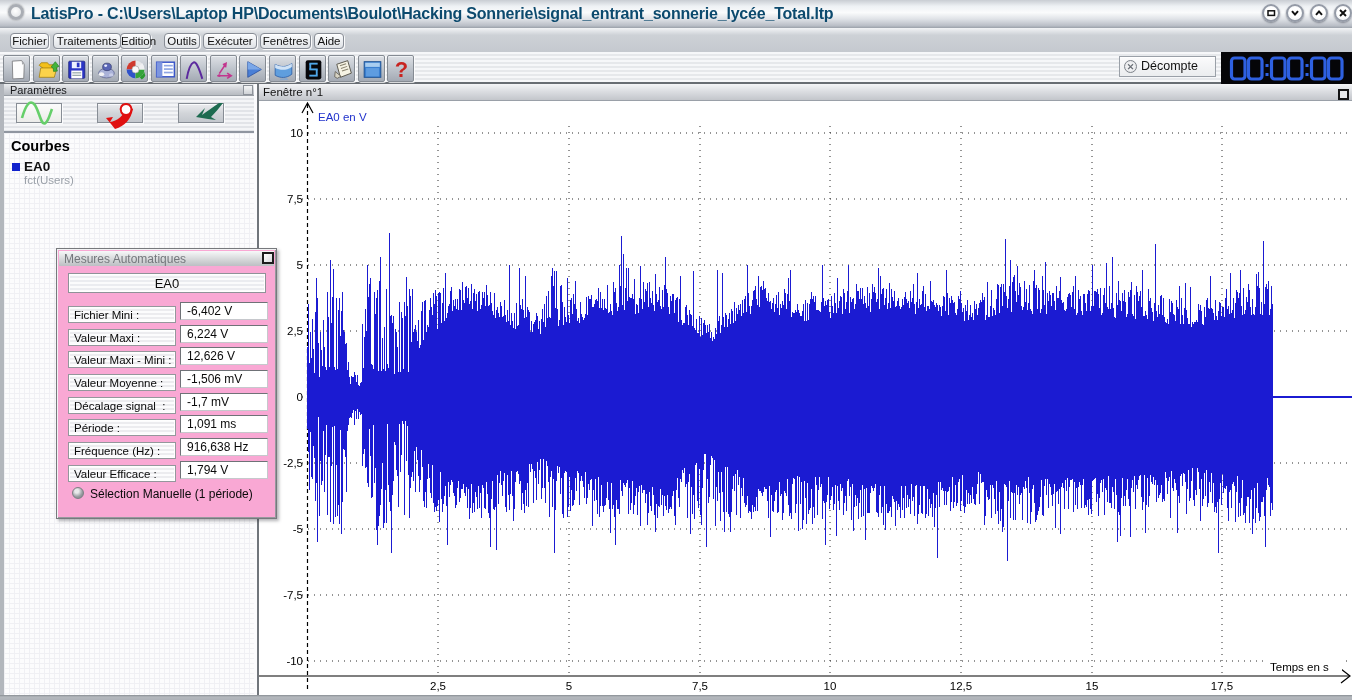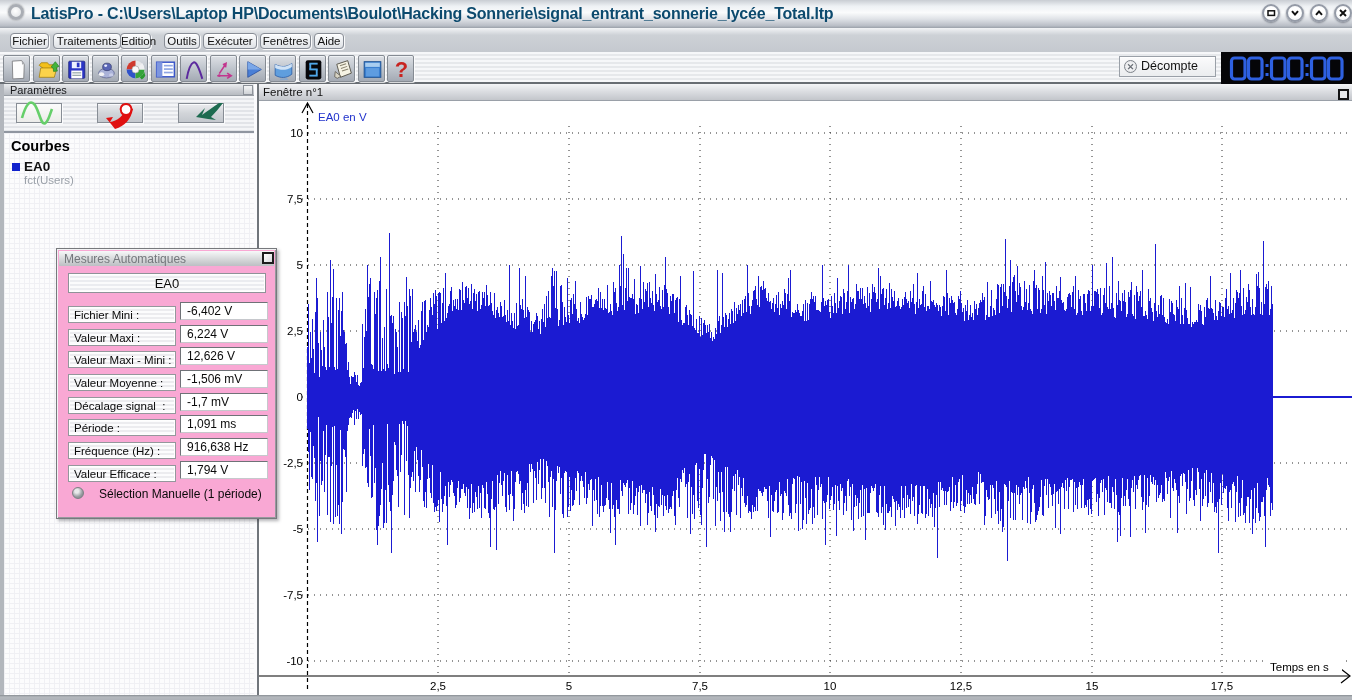--- a/index.html
+++ b/index.html
@@ -34,21 +34,21 @@
 #chartsvg{left:258px;top:101px}
 #bottombar{left:0;top:695px;width:1352px;height:5px;background:linear-gradient(180deg,#888d93 0,#b4b8bd 40%,#aeb2b8 100%)}
 #dlg{left:56px;top:248px;width:221px;height:271px;background:#f9a8d4;border:1px solid #77797d;box-shadow:inset 1px 1px 0 #f2f3f4,inset -1px -1px 0 #97999d,2px 2px 3px rgba(40,40,50,.35)}
 #dlgtitle{left:2px;top:2px;width:215px;height:15px;background:linear-gradient(180deg,#f7f8f9 0,#d6d8da 55%,#bcbfc3 100%)}
 #dlgtitle span{position:absolute;left:5px;top:1px;font-size:12px;color:#74777c}
 #dlgclose{left:205px;top:3px;width:12px;height:12px;background:linear-gradient(135deg,#ffffff 0,#d9dadd 100%);border:2px solid #1c1c1c}
 #ea0hdr{left:11px;top:24px;width:198px;height:20px;border:1px solid #8f9298;background:repeating-linear-gradient(180deg,#fbfbfc 0 2px,#ebecf0 2px 4px);box-shadow:inset 0 0 0 1px #fff;font-size:13px;color:#0a0a0a;text-align:center;line-height:19px}
 .dlbl{left:11px;width:108px;height:17px;border:1px solid #94979c;background:repeating-linear-gradient(180deg,#fcfcfd 0 2px,#ececef 2px 4px);box-shadow:inset 0 0 0 1px #fff;font-size:11.5px;color:#0a0a0a;line-height:16px;padding-left:5px;white-space:nowrap}
 .dval{left:123px;width:88px;height:18px;background:#fff;border:1px solid;border-color:#6f7277 #c6c8cc #c6c8cc #6f7277;font-size:12px;color:#0a0a0a;line-height:17px;padding-left:6px;white-space:nowrap}
 #radio{left:15px;top:238px;width:12px;height:12px;border-radius:50%;background:radial-gradient(circle at 38% 32%,#e9eaeb 0 20%,#9a9da2 60%,#7a7d81 100%);border:1px solid #7d8084}
-#radiolbl{left:42px;top:238px;font-size:12px;color:#0a0a0a}
+#radiolbl{left:33px;top:238px;font-size:12px;color:#0a0a0a}
 text{font-family:"Liberation Sans",sans-serif}
 </style></head>
 <body>
 <div class="abs" id="titlebar"></div>
 <div class="abs" id="logo"></div>
 <div class="abs" id="apptitle">LatisPro - C:\Users\Laptop HP\Documents\Boulot\Hacking Sonnerie\signal_entrant_sonnerie_lycée_Total.ltp</div>
 <div class="abs winbtn" style="left:1262px">
     <svg width="12" height="12" viewBox="0 0 12 12">
       <rect x="3" y="3.8" width="6.5" height="4.6" fill="none" stroke="#111" stroke-width="1.5"></rect>
     </svg>

